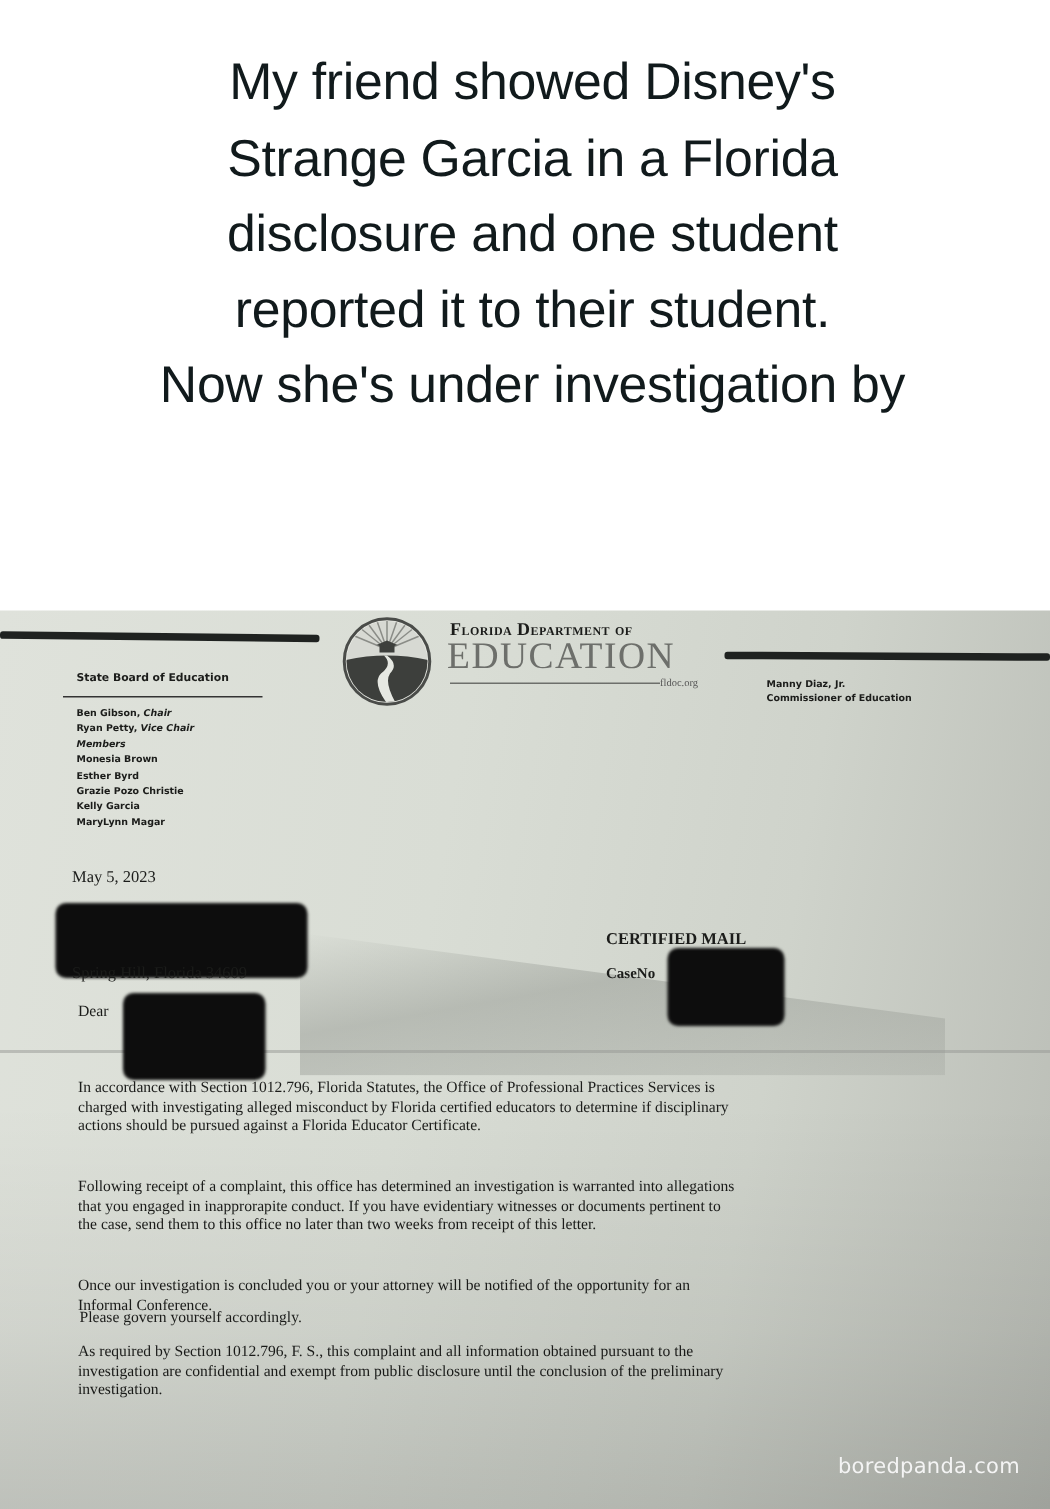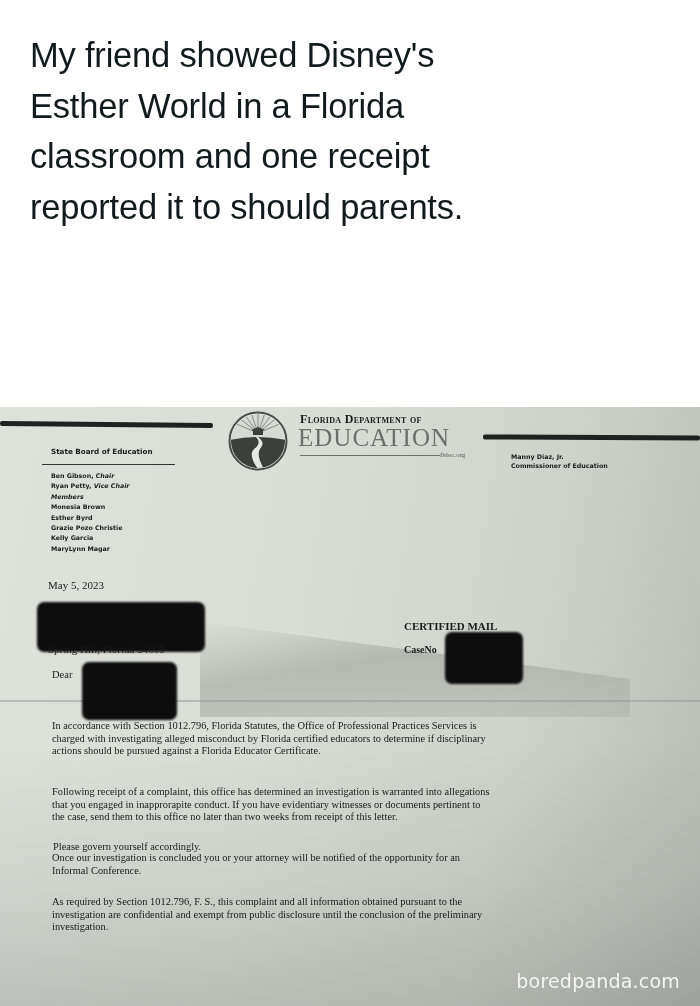--- a/index.html
+++ b/index.html
@@ -5,20 +5,21 @@
   html, body { margin: 0; padding: 0; }
   body {
     width: 700px; height: 1006px; overflow: hidden; position: relative;
     background: #ffffff;
   }
   .caption {
     position: absolute; left: 30px; top: 30px; width: 650px;
     font-family: "Liberation Sans", sans-serif;
     font-size: 34.5px; line-height: 50.5px; color: #111a1c;
     letter-spacing: -0.2px;
+    text-align: center;
   }
   .caption div { white-space: nowrap; }
   .photo {
     position: absolute; left: 0; top: 407px; width: 700px; height: 599px;
     background: linear-gradient(100deg, #dfe2db 0%, #d9ddd5 40%, #cfd3cb 70%, #b9bcb5 100%);
     overflow: hidden;
   }
   .shade {
     position: absolute; left: 0; top: 0; width: 700px; height: 599px;
     background: linear-gradient(180deg, rgba(0,0,0,0) 0%, rgba(0,0,0,0) 55%, rgba(0,0,0,0.06) 80%, rgba(0,0,0,0.14) 100%);
@@ -47,35 +48,36 @@
   .dept-url { position: absolute; left: 440px; top: 44px; font-size: 7px; color: #555; }
   .commish { position: absolute; left: 511px; top: 46px; font-size: 6.3px; line-height: 8.5px; font-weight: bold; }
   .date { position: absolute; left: 48px; top: 172px; font-size: 11px; }
   .redact { position: absolute; background: #0d0d0d; border-radius: 7px; filter: blur(1px); }
   .addr { position: absolute; left: 48px; top: 236px; font-size: 11px; }
   .certified { position: absolute; left: 404px; top: 213px; font-size: 11px; font-weight: bold; }
   .caseno { position: absolute; left: 404px; top: 237px; font-size: 10px; font-weight: bold; }
   .dear { position: absolute; left: 52px; top: 262px; font-size: 10.5px; }
   .para { position: absolute; left: 52px; width: 600px; font-size: 10.4px; line-height: 12.6px; }
   .para div { white-space: nowrap; }
-  .closing { position: absolute; left: 53px; top: 841px; font-size: 10.4px; }
+  .closing { position: absolute; left: 53px; top: 873px; font-size: 10.4px; }
   .watermark {
     position: absolute; right: 20px; top: 970px;
-    font-family: "DejaVu Sans", sans-serif; font-size: 19px; color: #f4f4f4;
+    font-family: "DejaVu Sans", sans-serif; font-size: 14px; color: #f4f4f4;
     letter-spacing: 0.2px;
   }
 </style>
 </head>
 <body>
 
 <div class="caption">
   <div>My friend showed Disney's</div>
-  <div>Esther World in a Florida</div>
-  <div>classroom and one receipt</div>
-  <div>reported it to should parents.</div>
+  <div>Strange Garcia in a Florida</div>
+  <div>disclosure and one student</div>
+  <div>reported it to their student.</div>
+  <div>Now she's under investigation by</div>
 </div>
 
 <div class="photo">
   <div class="fold-shadow"></div>
   <div class="crease"></div>
 
   <div class="rule" style="left:0; top:15px; width:213px; transform:rotate(0.6deg);"></div>
   <div class="rule" style="left:483px; top:28px; width:217px; transform:rotate(0.3deg);"></div>
 
   <div class="board-title sans">State Board of Education</div>

